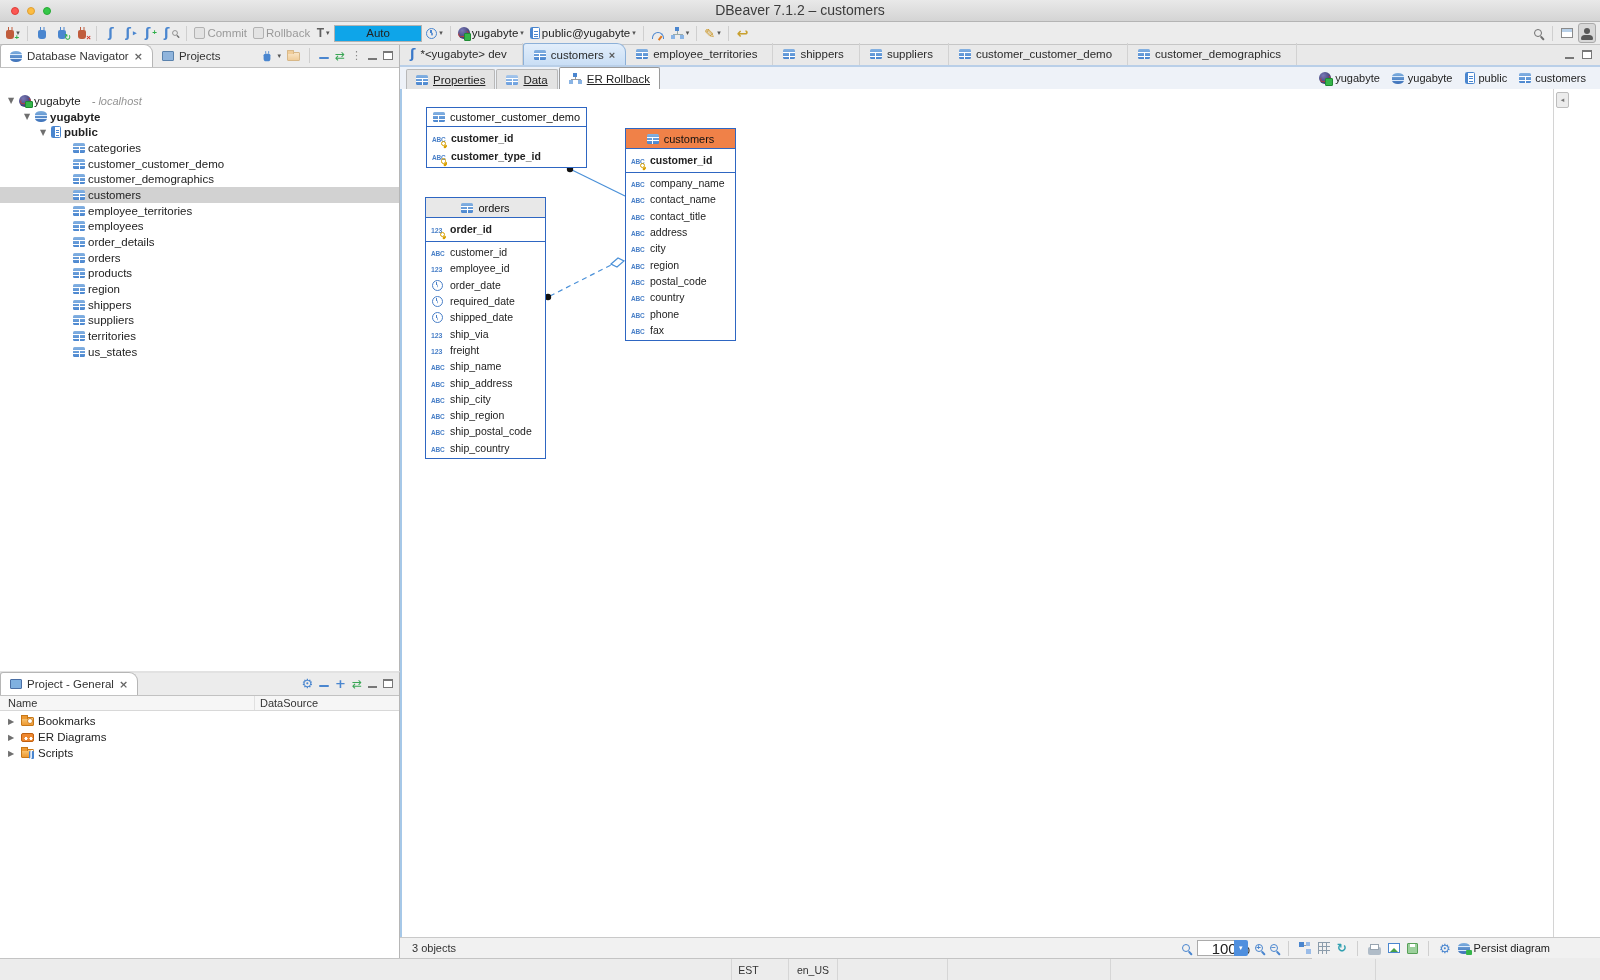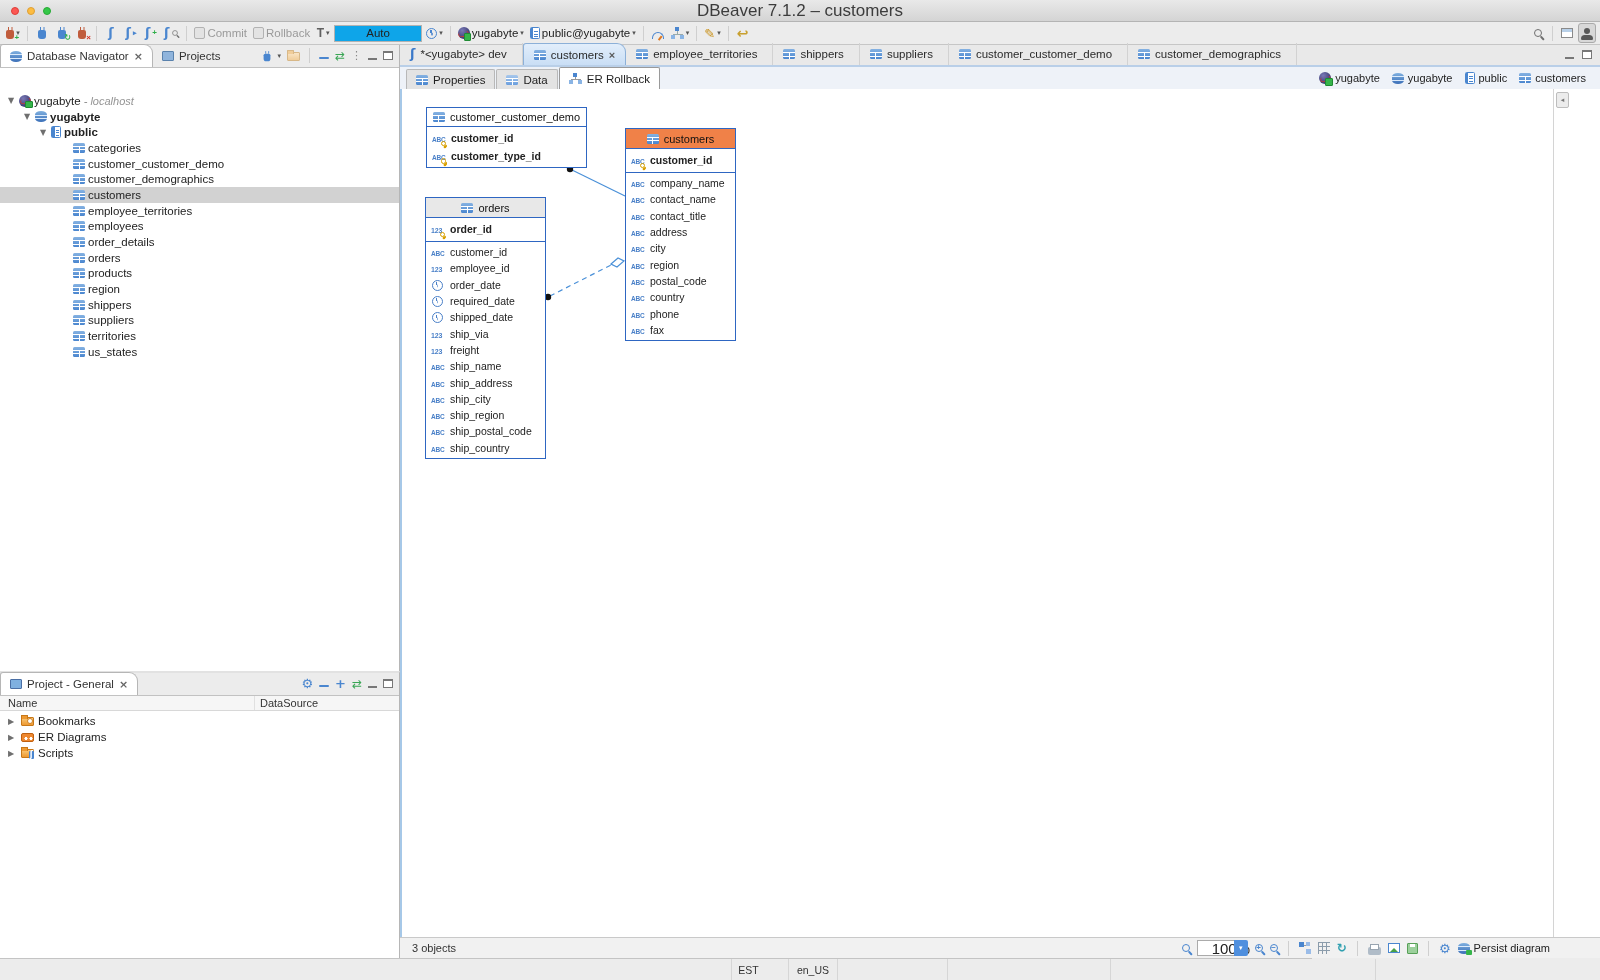--- a/index.html
+++ b/index.html
@@ -4,21 +4,21 @@
 <style>
   * { margin:0; padding:0; box-sizing:border-box; }
   html,body { width:1600px; height:980px; overflow:hidden; }
   body { position:relative; background:#ececec; font-family:"Liberation Sans",sans-serif; font-size:11px; color:#222; }
   .glyph { font-family:"DejaVu Sans",sans-serif; }
 
   
   .titlebar { position:absolute; left:0; top:0; width:1600px; height:22px;
     background:linear-gradient(#e9e9e9,#d4d4d4); border-bottom:1px solid #b4b4b4; }
   .titlebar .title { position:absolute; left:0; right:0; top:0; line-height:21px; text-align:center;
-    font-size:17px; color:#3c3c3c; }
+    font-size:14px; color:#3c3c3c; }
   .light { position:absolute; top:7px; width:8px; height:8px; border-radius:50%; }
   .light.red { left:11px; background:#fc5753; border:0.5px solid #df3e38; }
   .light.yellow { left:27px; background:#fdbc40; border:0.5px solid #de9f34; }
   .light.green { left:43px; background:#34c748; border:0.5px solid #27aa35; }
 
   
   .toolbar { position:absolute; left:0; top:22px; width:1600px; height:23px; background:#ececec;
     border-bottom:1px solid #c6c6c6; display:flex; align-items:center; padding:0 4px; gap:2px; }
   .tb { height:20px; min-width:18px; display:flex; align-items:center; justify-content:center; gap:2px; border-radius:3px; padding:0 2px; }
   .tb.pressed { background:#d8d8d8; border:1px solid #aaa; }
@@ -107,21 +107,21 @@
   .ptab .close { color:#666; font-weight:bold; font-size:11px; }
   .ptools { margin-left:auto; display:flex; align-items:center; gap:6px; padding-right:6px; height:23px; }
   .filterbox { margin:3px 4px; height:18px; width:392px; border:1px solid #c6c6c6; background:#fff; font-size:11px; padding:0 5px;
     font-family:"Liberation Sans",sans-serif; color:#222; }
   .filterbox::placeholder { color:#a8a8a8; }
 
   .tree { position:absolute; left:0; top:48px; right:0; bottom:0; overflow:hidden; }
   .trow { height:15.7px; display:flex; align-items:center; gap:3px; padding-left:6px; white-space:nowrap; }
   .trow .arrow { width:10px; font-size:8px; color:#6f6f6f; text-align:center; flex:none; font-family:"DejaVu Sans",sans-serif; }
   .trow .tlabel { font-size:11.5px; }
-  .trow .tsuffix { font-size:11px; color:#949494; font-style:italic; }
+  .trow .tsuffix { font-size:11px; color:#949494; font-style:italic;margin-left:8px; }
   .trow.bold .tlabel { font-weight:bold; }
   .trow.selected { background:#d2d2d2; }
   .trow.depth-1 { padding-left:22px; }
   .trow.depth-2 { padding-left:38px; }
   .trow.depth-3 { padding-left:60px; }
 
   .projpanel { position:absolute; left:0; top:671px; width:400px; height:287px; background:#fff; border-right:1px solid #b6b6b6; border-top:2px solid #e2e2e2; }
   .projpanel .ptab .paneicon { width:12px; height:10px; background:#7fb0e0; border:1px solid #4a6fa5; border-radius:1px; }
   .cols { height:15px; background:#f6f6f6; border-bottom:1px solid #d8d8d8; position:relative; font-size:11px; color:#333; }
   .cols .c1 { position:absolute; left:8px; top:1px; }
@@ -133,21 +133,21 @@
   .prow .plabel { font-size:11.5px; }
 
   
   .edtabs { position:absolute; left:400px; top:45px; width:1200px; height:22px; background:#e9e9e9; display:flex; align-items:flex-end; border-bottom:2px solid #b9cfe8; }
   .etab { height:22px; display:flex; align-items:center; gap:5px; padding:0 10px; font-size:11.5px; color:#2a2a2a; border-right:1px solid #d2d2d2; white-space:nowrap; }
   .etab.active { background:linear-gradient(#e2eefb,#c9def5); border:1px solid #8cb0d8; border-bottom:none; border-radius:3px 9px 0 0; }
   .etab .close { color:#5a5a5a; font-weight:bold; font-size:11px; }
   .edtabs .wintools { margin-left:auto; display:flex; gap:8px; padding-right:8px; align-items:center; height:22px; }
 
   .subtabs { position:absolute; left:400px; top:67px; width:1200px; height:22px; background:#eef2f8; display:flex; align-items:flex-end; padding-left:6px; }
-  .stab { height:20px; display:flex; align-items:center; gap:5px; padding:0 9px; font-size:11.5px; background:#e3e3e3; border:1px solid #b8b8b8; border-bottom:none; margin-right:1px; border-radius:2px 2px 0 0; }
+  .stab { height:20px; display:flex; align-items:center; gap:5px; padding:0 9px; font-size:11.5px; background:#e3e3e3; border:1px solid #b8b8b8; border-bottom:none; margin-right:1px; border-radius:2px 2px 0 0;text-decoration:underline; }
   .stab.active { background:#fff; border-color:#9a9a9a; height:22px; }
   .breadcrumb { margin-left:auto; display:flex; align-items:center; gap:12px; padding-right:14px; height:22px; }
   .bc-item { display:flex; align-items:center; gap:4px; font-size:11px; color:#222; }
 
   .canvas { position:absolute; left:400px; top:89px; width:1200px; height:848px; background:#fff; border-left:2px solid #a6c8e8; }
   .pal-line { position:absolute; left:1151px; top:0; bottom:0; width:1px; background:#d4d4d4; }
   .pal-toggle { position:absolute; left:1154px; top:3px; width:13px; height:16px; background:#ececec; border:1px solid #bdbdbd; border-radius:2px; font-size:7px; color:#777; display:flex; align-items:center; justify-content:center; font-family:"DejaVu Sans",sans-serif; }
 
   
   .entity { position:absolute; background:#fff; border:1px solid #2e66c2; }

